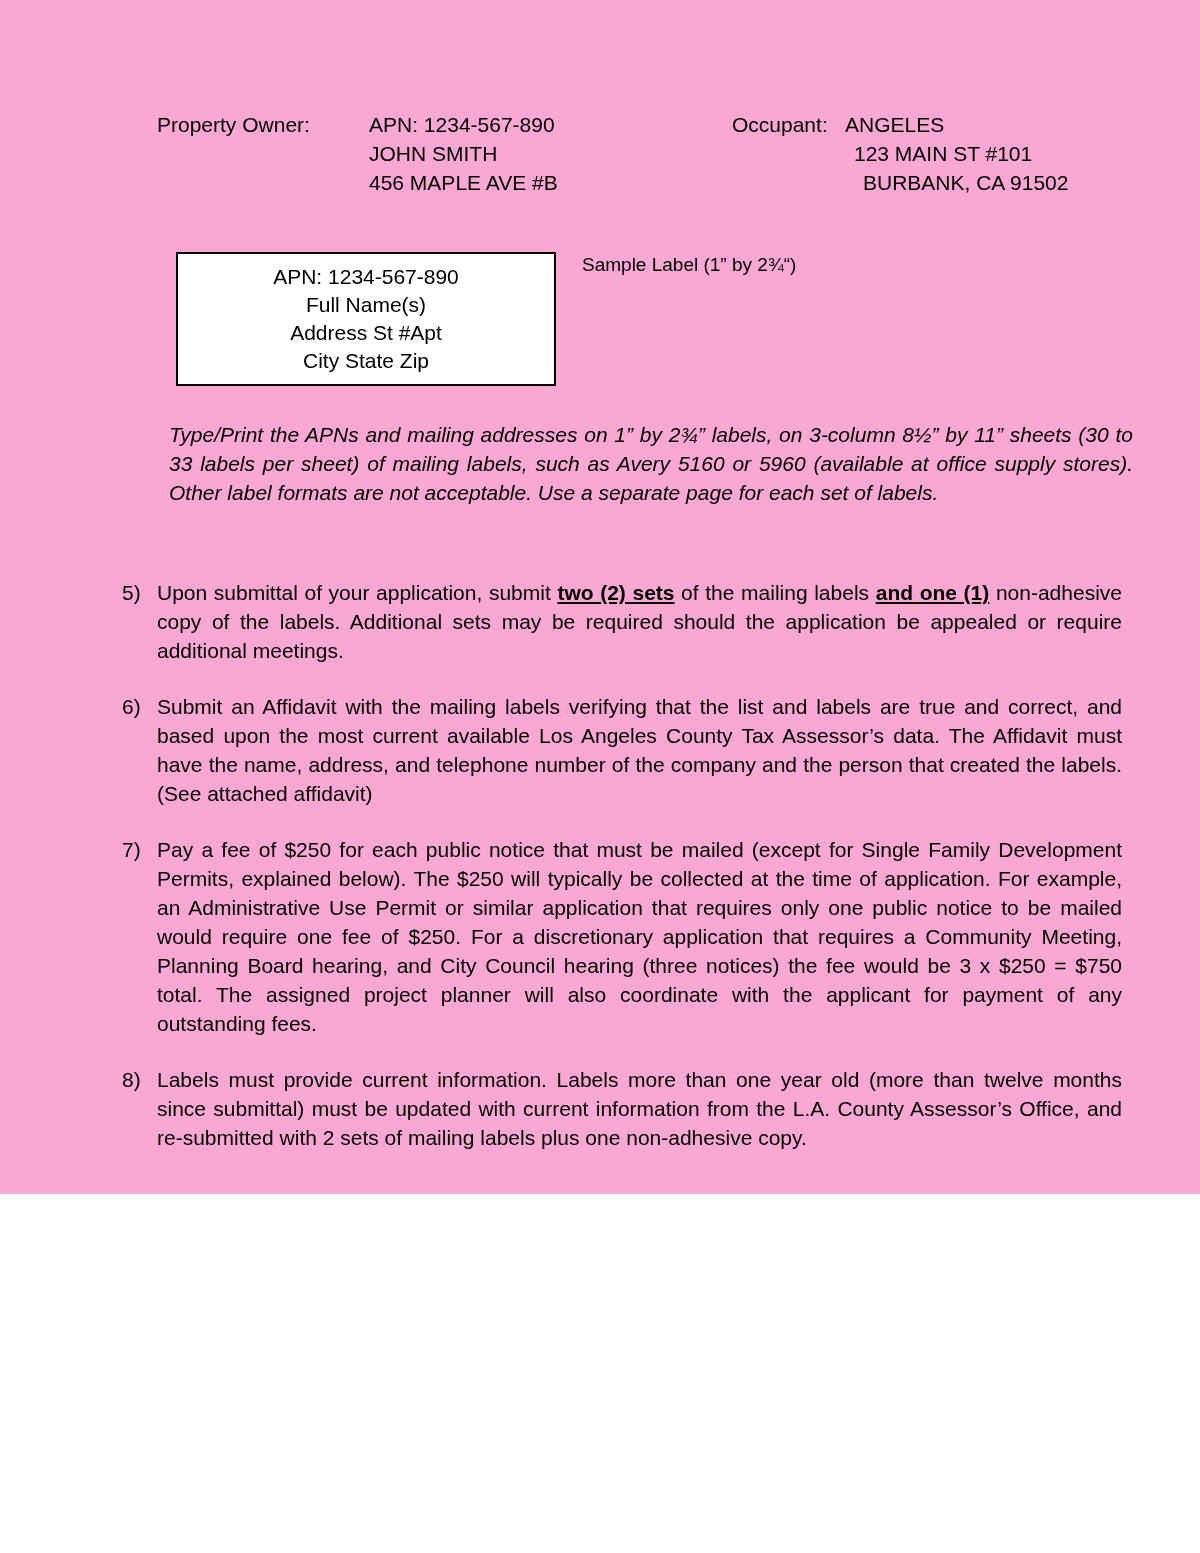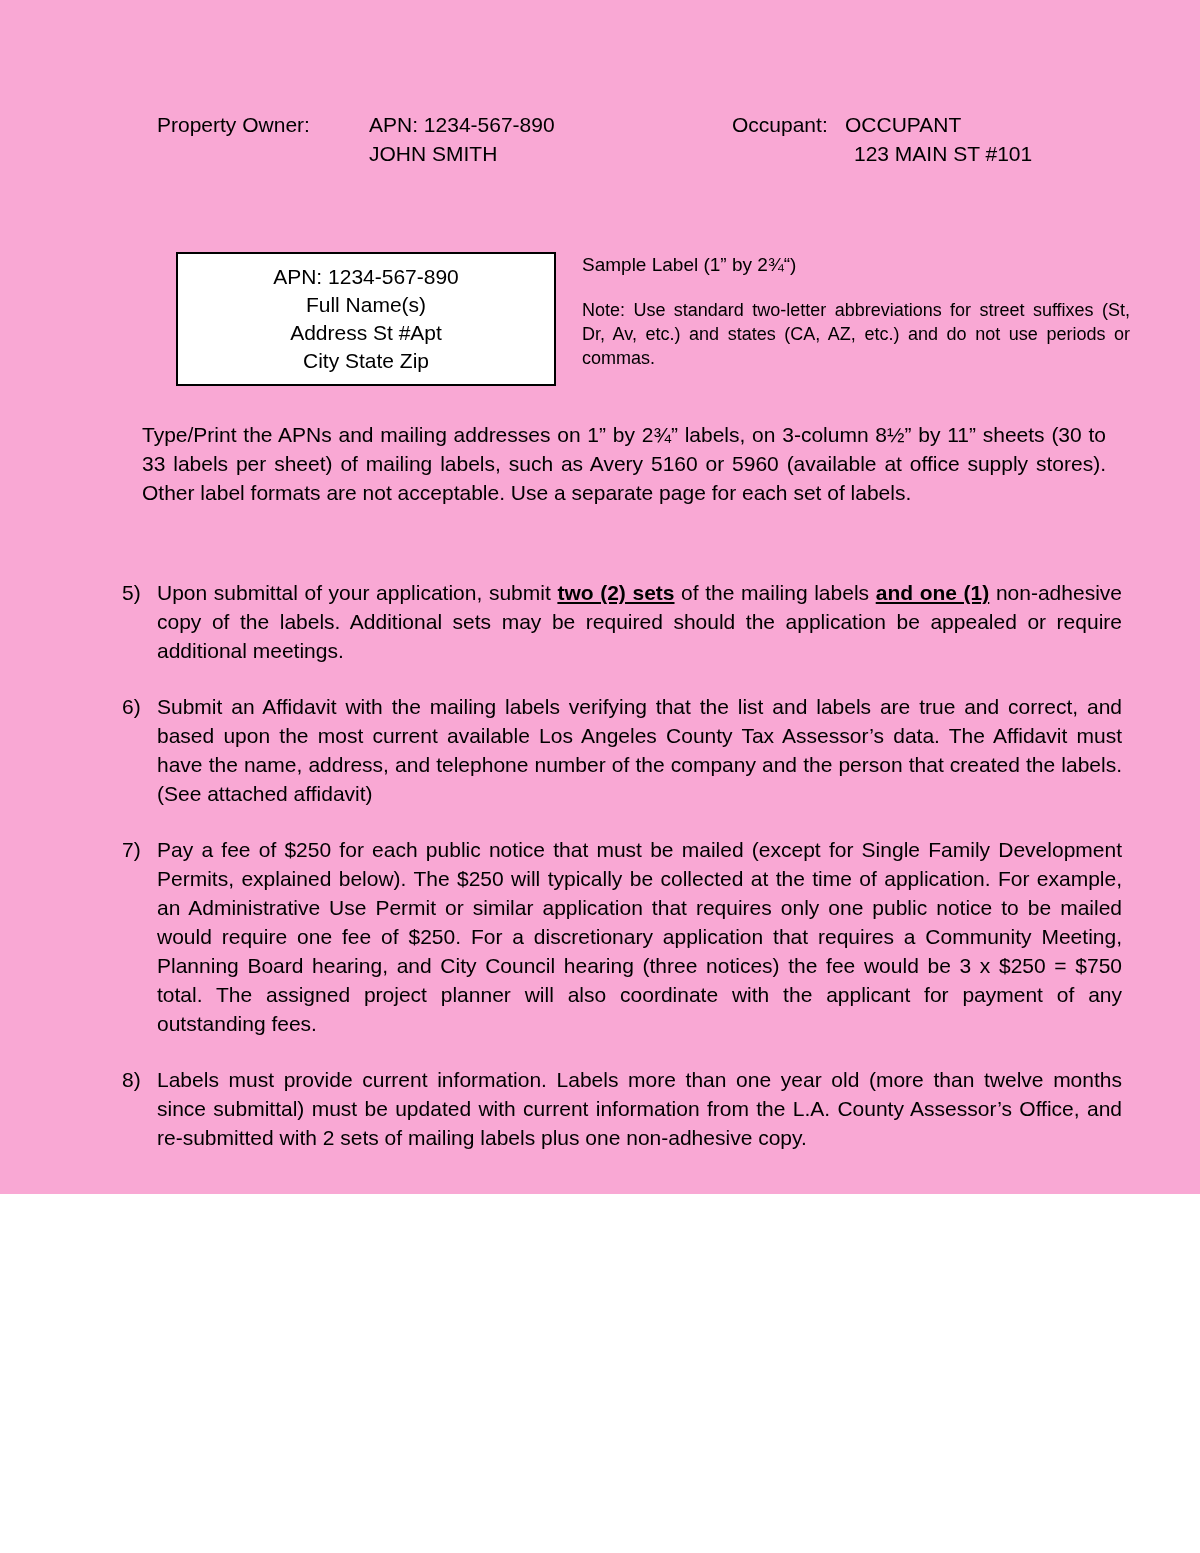--- a/index.html
+++ b/index.html
@@ -99,27 +99,28 @@
     margin-top: 20px;
     font-size: 18px;
     line-height: 24px;
     text-align: justify;
     text-justify: inter-word;
   }
 
   
   .intro-para {
     position: absolute;
-    left: 142px;
+    left: 169px;
     top: 420px;
     width: 964px;
     font-size: 21px;
     line-height: 29px;
     text-align: justify;
     text-justify: inter-word;
+    font-style: italic;
   }
 
   
   .numbered-list {
     position: absolute;
     left: 122px;
     top: 578px;
     width: 1000px;
   }
   .list-item {
@@ -148,48 +149,53 @@
 <body>
 
 <div class="page">
 
   <div class="address-header">
 
     <div class="addr-row">
       <div class="col-owner-label">Property Owner:</div>
       <div class="col-owner-value">APN: 1234-567-890</div>
       <div class="col-occ-label">Occupant:</div>
-      <div class="col-occ-value">OCCUPANT</div>
+      <div class="col-occ-value">ANGELES</div>
     </div>
 
     <div class="addr-row">
       <div class="col-owner-label blank"></div>
       <div class="col-owner-value">JOHN SMITH</div>
       <div class="col-occ-label blank"></div>
       <div class="col-occ-value occ-indent-1">123 MAIN ST #101</div>
     </div>
 
+    <div class="addr-row">
+      <div class="col-owner-label blank"></div>
+      <div class="col-owner-value">456 MAPLE AVE #B</div>
+      <div class="col-occ-label blank"></div>
+      <div class="col-occ-value occ-indent-2">BURBANK, CA  91502</div>
+    </div>
 
 
   </div>
 
   <div class="label-section">
 
     <div class="label-box">
       <div class="label-box-inner">
         <div class="label-line">APN: 1234-567-890</div>
         <div class="label-line">Full Name(s)</div>
         <div class="label-line">Address St #Apt</div>
         <div class="label-line">City State Zip</div>
       </div>
     </div>
 
     <div class="sample-side">
       <div class="sample-title">Sample Label (1” by 2¾“)</div>
-      <div class="sample-note">Note: Use standard two-letter abbreviations for street suffixes (St, Dr, Av, etc.) and states (CA, AZ, etc.) and do not use periods or commas.</div>
     </div>
 
   </div>
 
   <div class="intro-para">Type/Print the APNs and mailing addresses on 1” by 2¾” labels, on 3-column 8½” by 11” sheets (30 to 33 labels per sheet) of mailing labels, such as Avery 5160 or 5960 (available at office supply stores). Other label formats are not acceptable. Use a separate page for each set of labels.</div>
 
   <div class="numbered-list">
 
     <div class="list-item">
       <div class="list-marker">5)</div>

